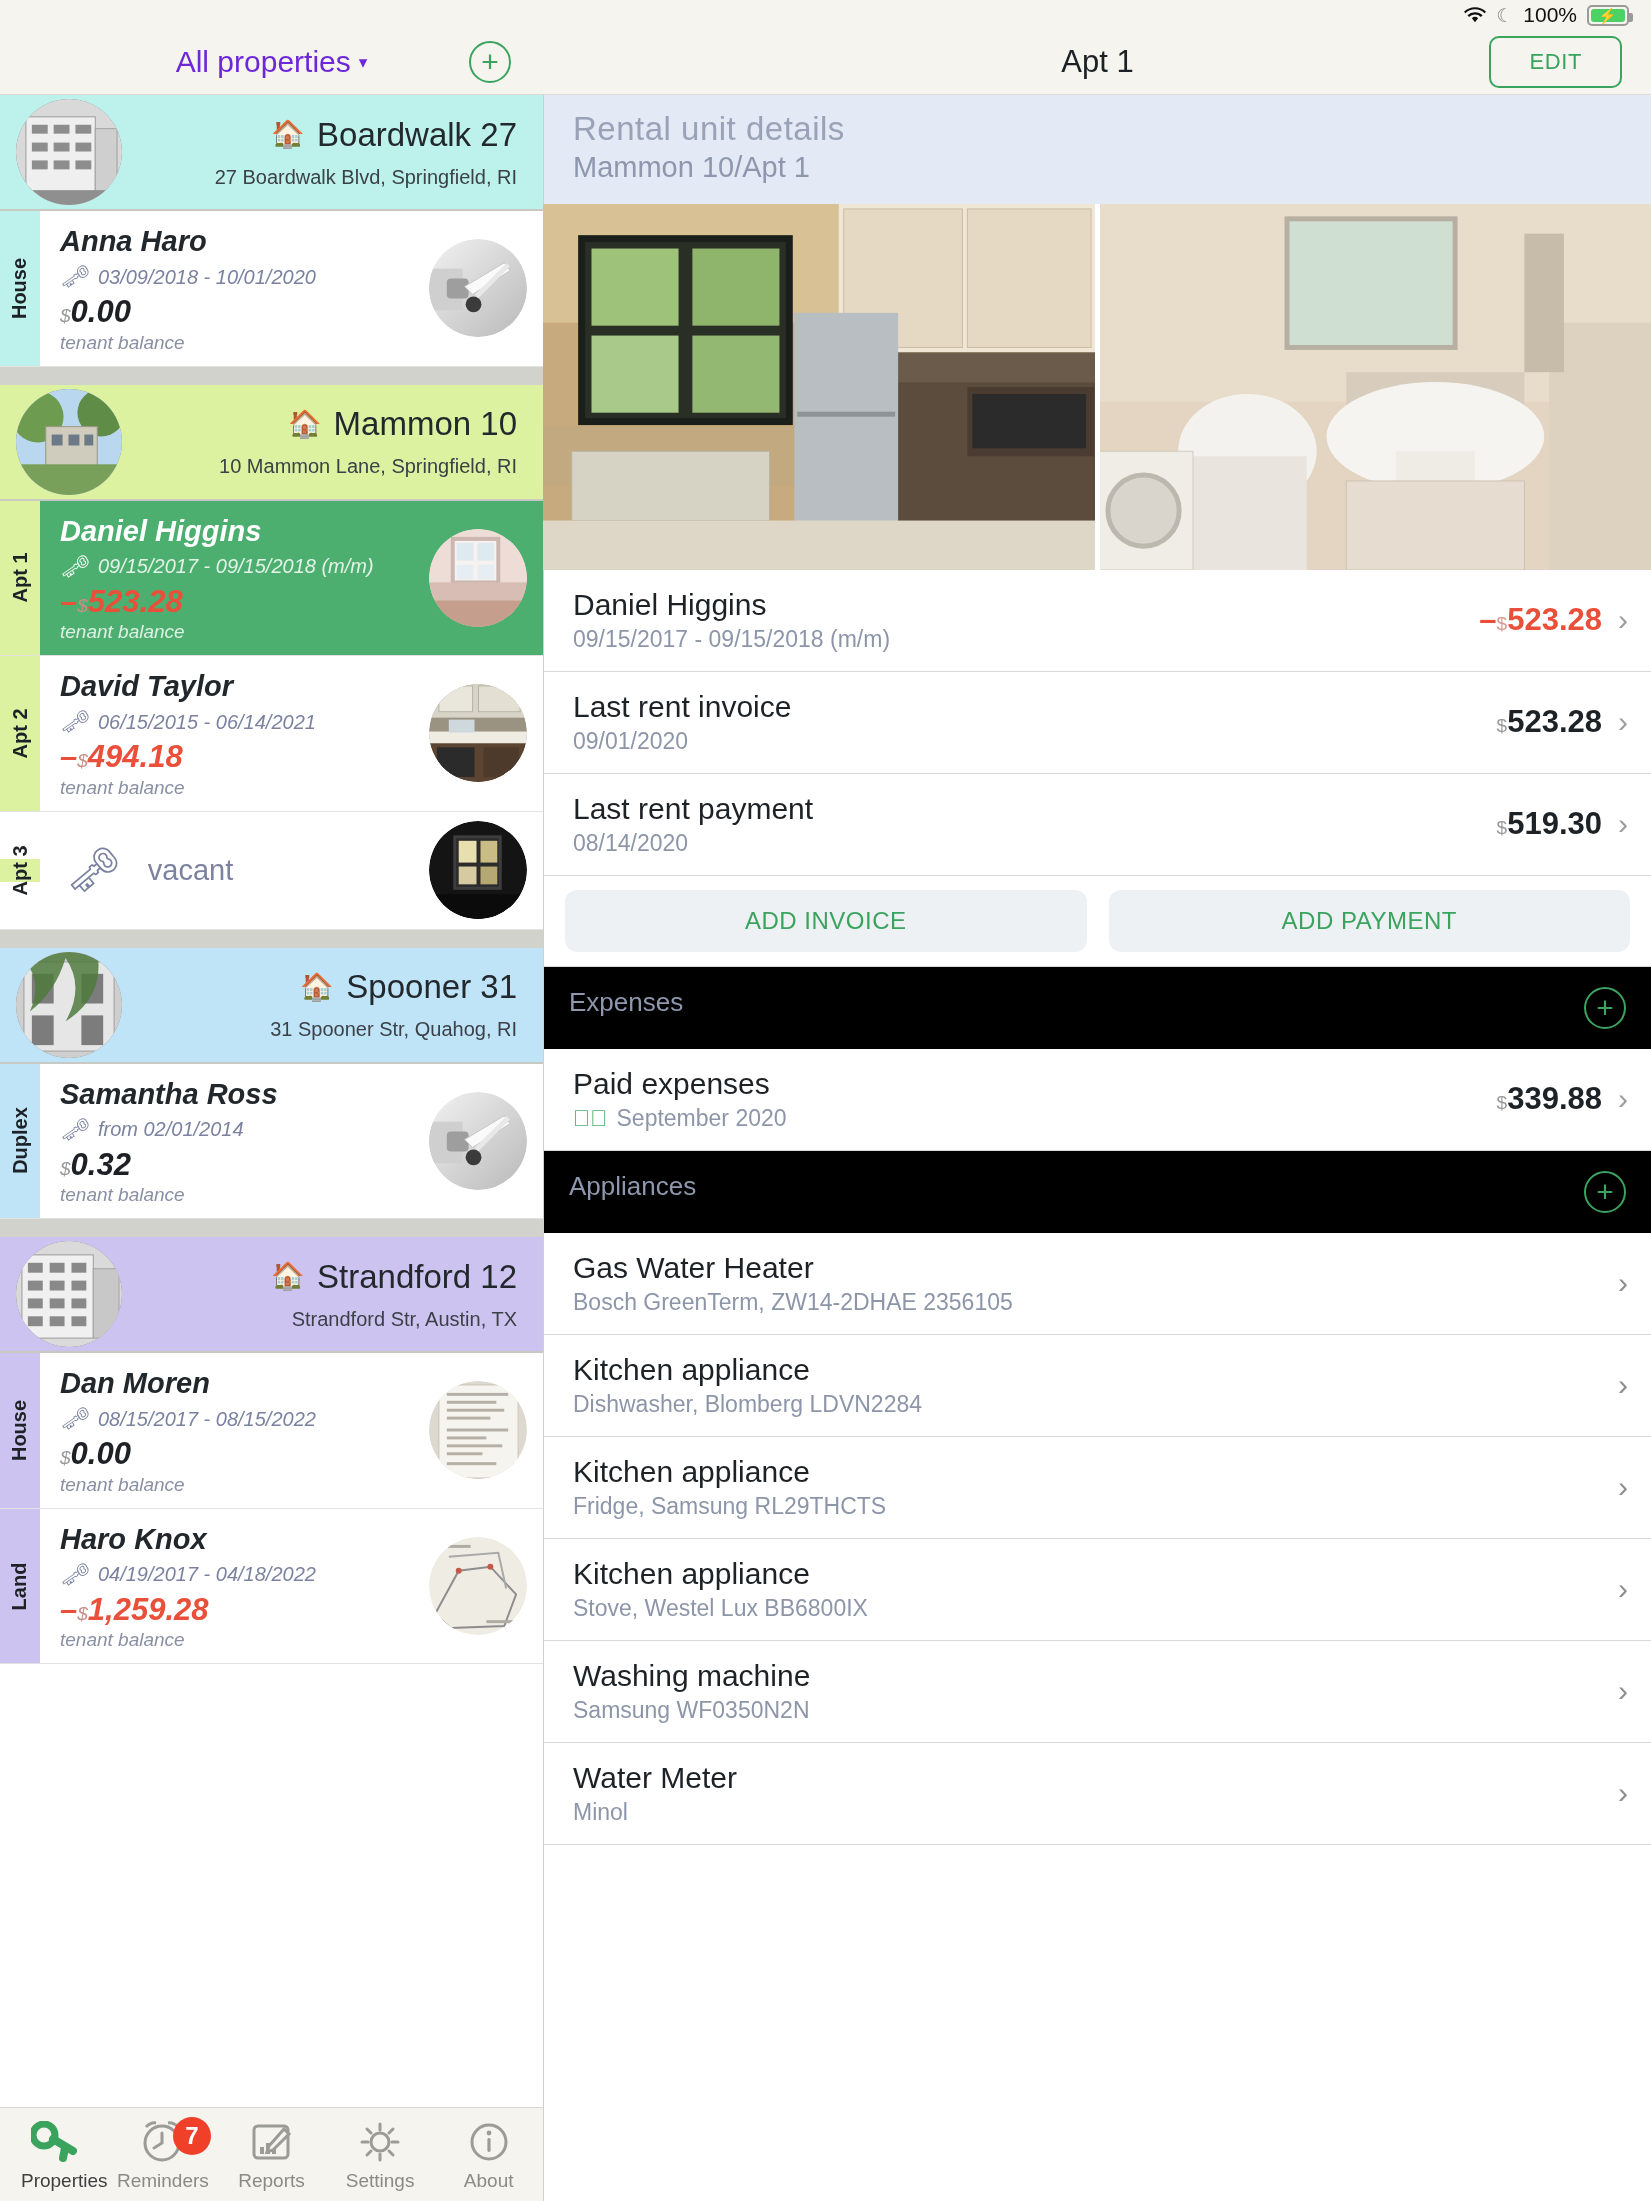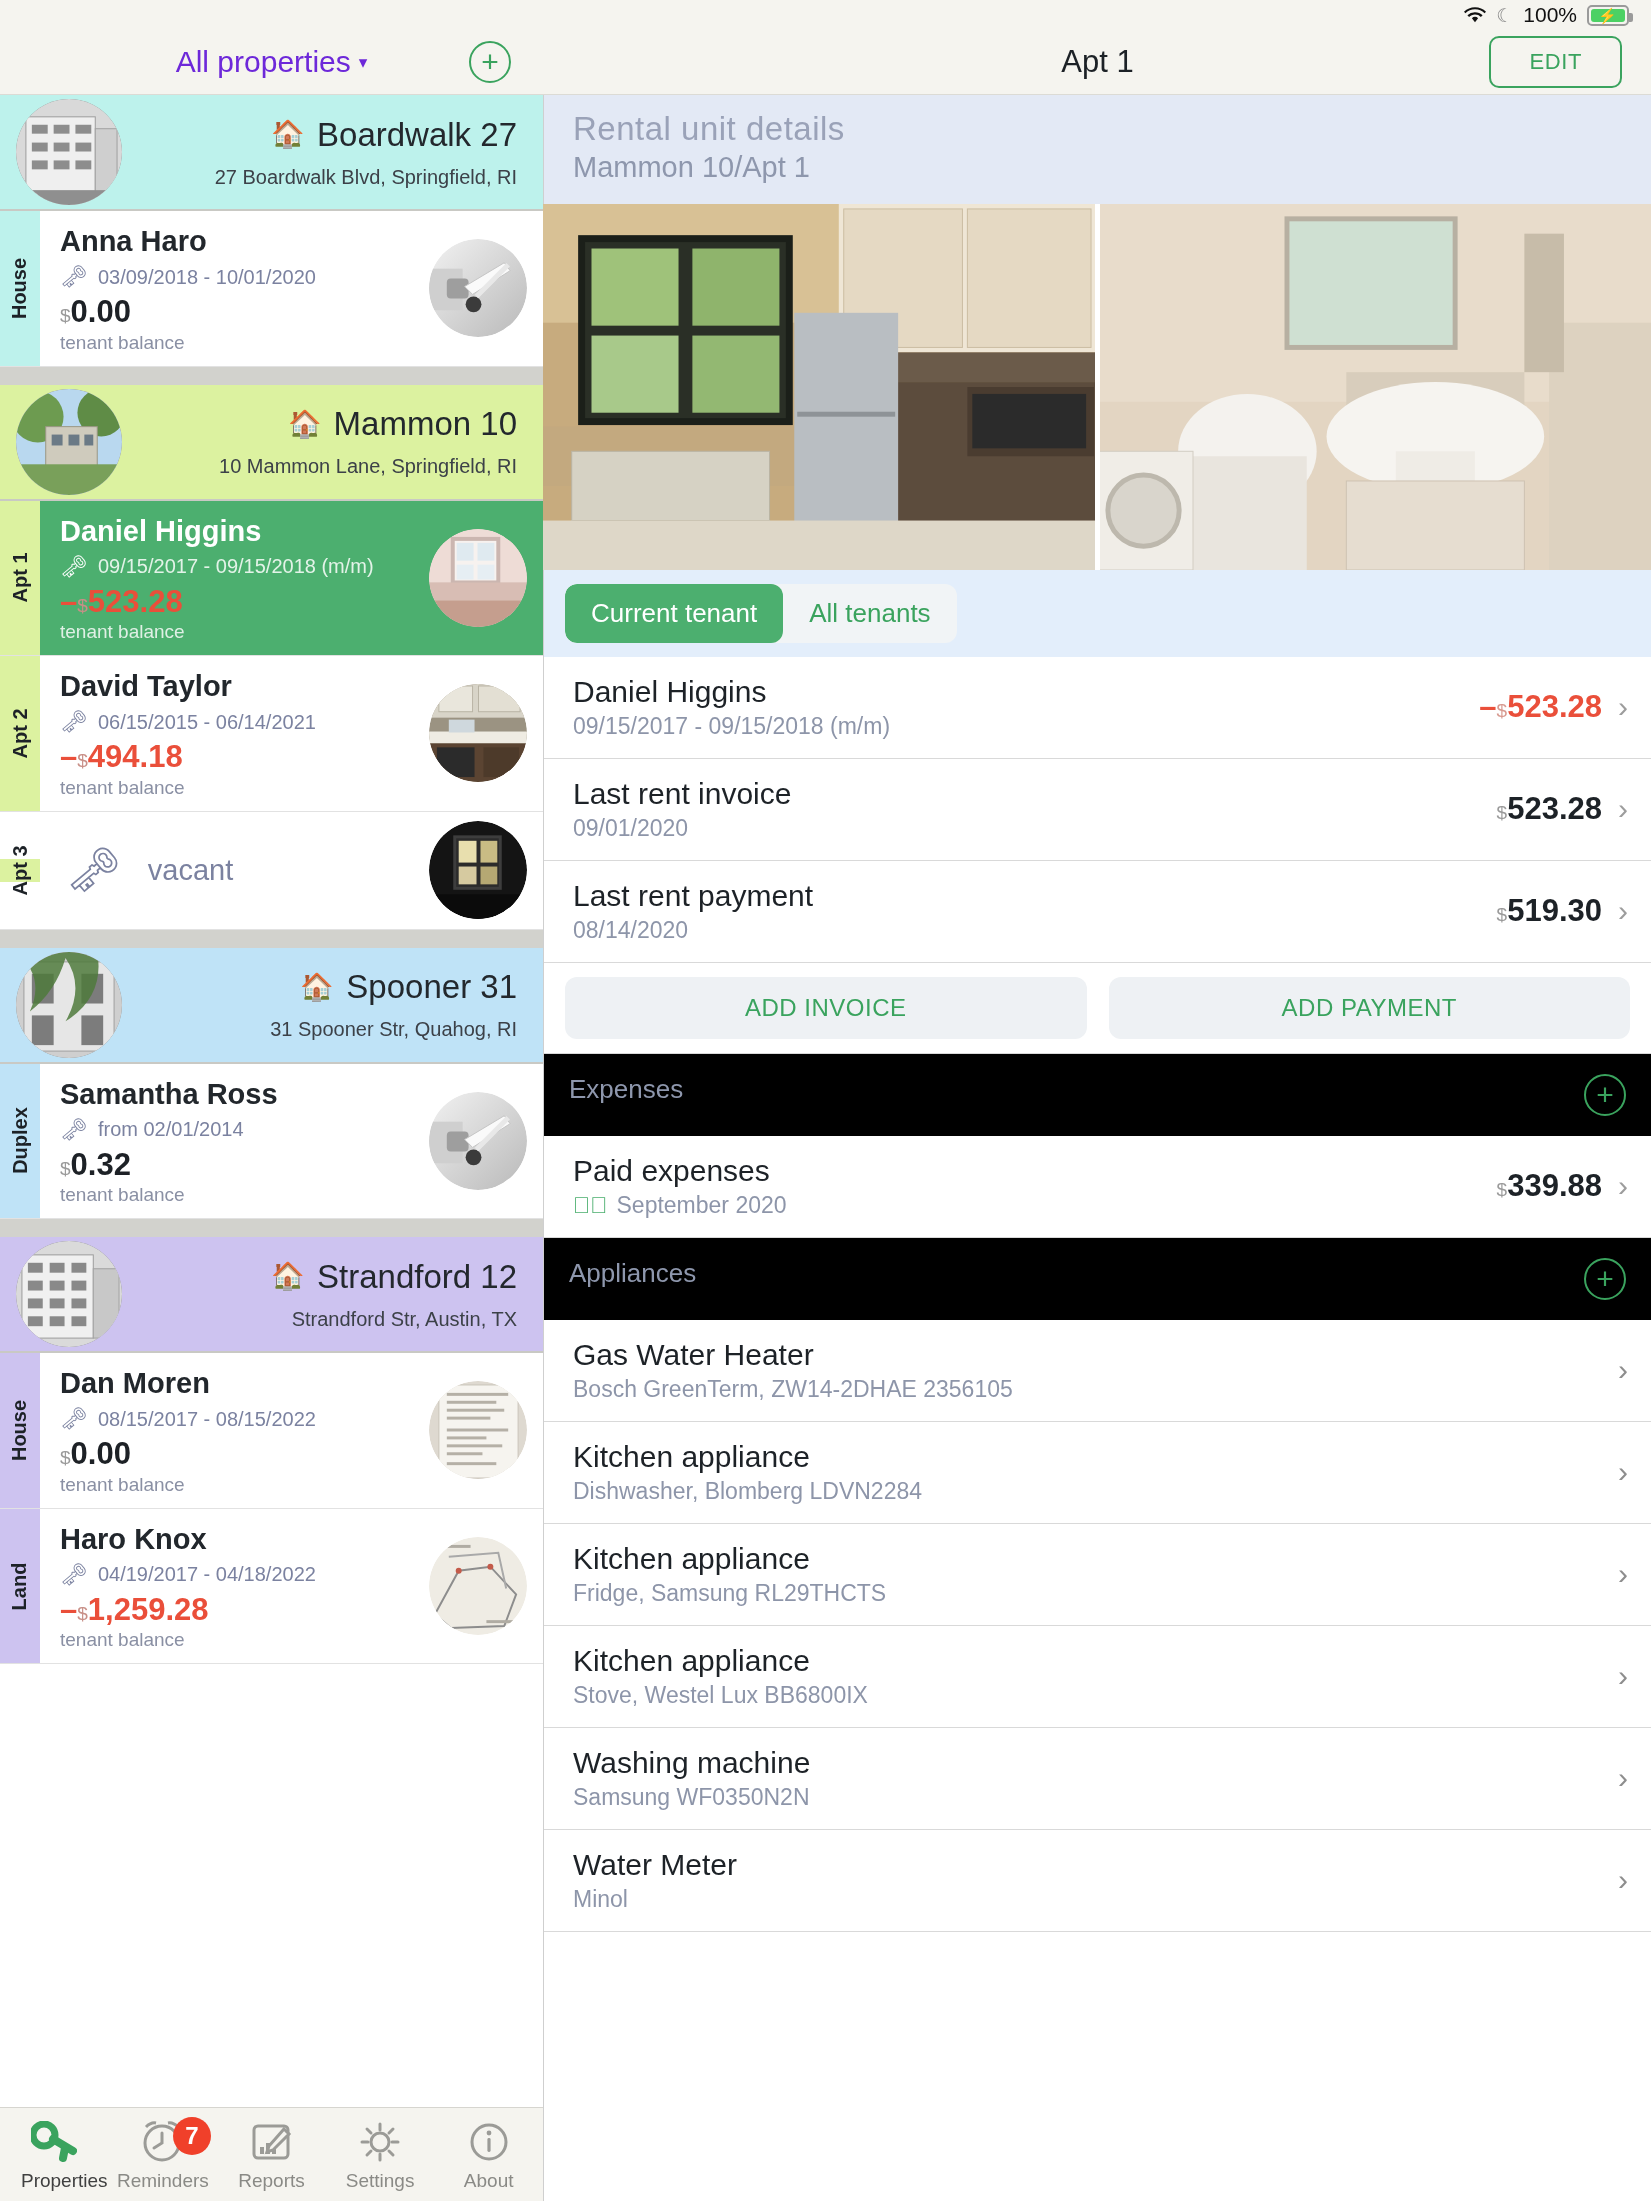--- a/index.html
+++ b/index.html
@@ -85,21 +85,21 @@
   .unit-tag {
     width:40px; flex:0 0 40px; display:flex; align-items:center;
     justify-content:center; position:relative;
   }
   .unit-tag span {
     transform:rotate(-90deg); white-space:nowrap; font-size:20px;
     font-weight:bold; color:#1d2227;
   }
   .unit-body {
     flex:1; padding:14px 0 12px 20px; position:relative;
-    display:flex; flex-direction:column; justify-content:center;
+    display:flex; flex-direction:column; justify-content:center;font-style:italic;
   }
   .t-name { font-size:29px; font-weight:bold; color:#22272c; margin-bottom:6px; }
   .t-dates {
     font-size:20px; color:#7b82a0; display:flex; align-items:center; gap:10px;
     margin-bottom:6px;
   }
   .key-ic { color:#7b82a0; font-size:22px; display:inline-block; }
   .t-bal { font-size:31px; font-weight:bold; color:#1d2126; line-height:1.05; }
   .t-bal .cur { font-size:19px; font-weight:normal; color:#9a9a9a;
                 vertical-align:baseline; }
@@ -731,26 +731,20 @@
         <ellipse cx="150" cy="250" rx="70" ry="58" fill="#f4f2ee"></ellipse>
         <rect x="90" y="255" width="120" height="115" fill="#e9e5de"></rect>
         <rect x="0" y="250" width="95" height="120" fill="#f0ede7" stroke="#d2cdc3"></rect>
         <circle cx="45" cy="310" r="36" fill="#d9d5cc" stroke="#bdb8ad" stroke-width="5"></circle>
         <rect x="455" y="120" width="105" height="250" fill="#ddd2c0"></rect>
         <rect x="430" y="30" width="40" height="140" fill="#c7bca9"></rect>
       </svg>
     </div>
   </div>
 
-  <div class="tabs-bar">
-    <div class="seg" id="tenant-tabs">
-        <div class="seg-item active">Current tenant</div>
-        <div class="seg-item">All tenants</div>
-      </div>
-  </div>
 
   <div id="tenant-rows">
       <div class="drow">
         <div class="drow-main">
        <div class="drow-t">Daniel Higgins</div>
        <div class="drow-s">09/15/2017 - 09/15/2018 (m/m)</div>
      </div>
      <div class="drow-val neg"><span>–</span><span class="cur">$</span><span>523.28</span></div>
      <div class="chev">›</div>
       </div>

